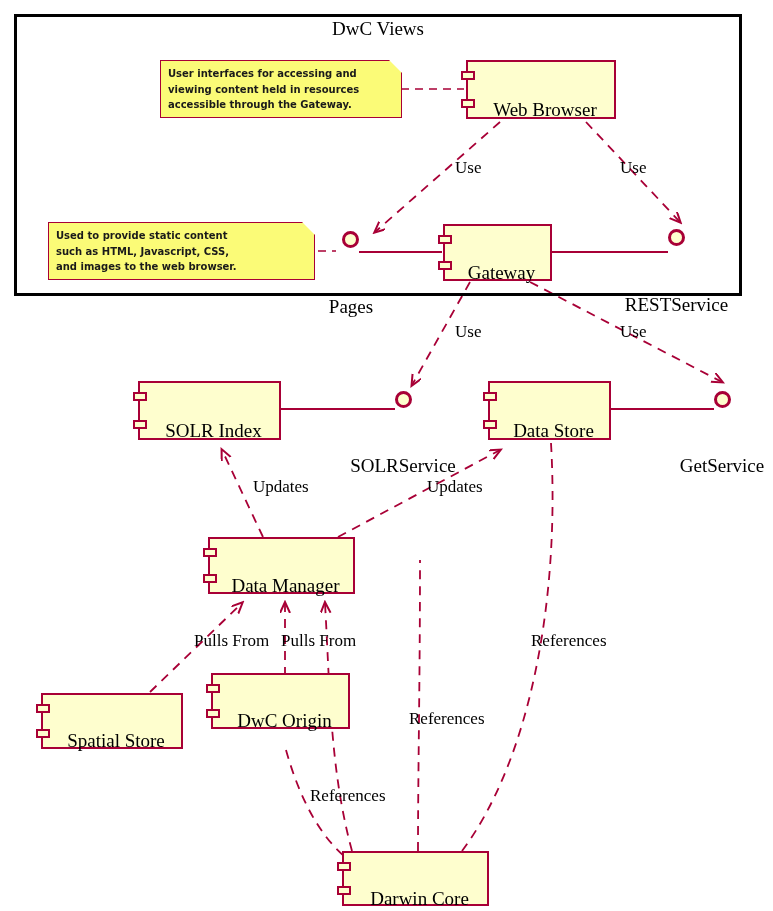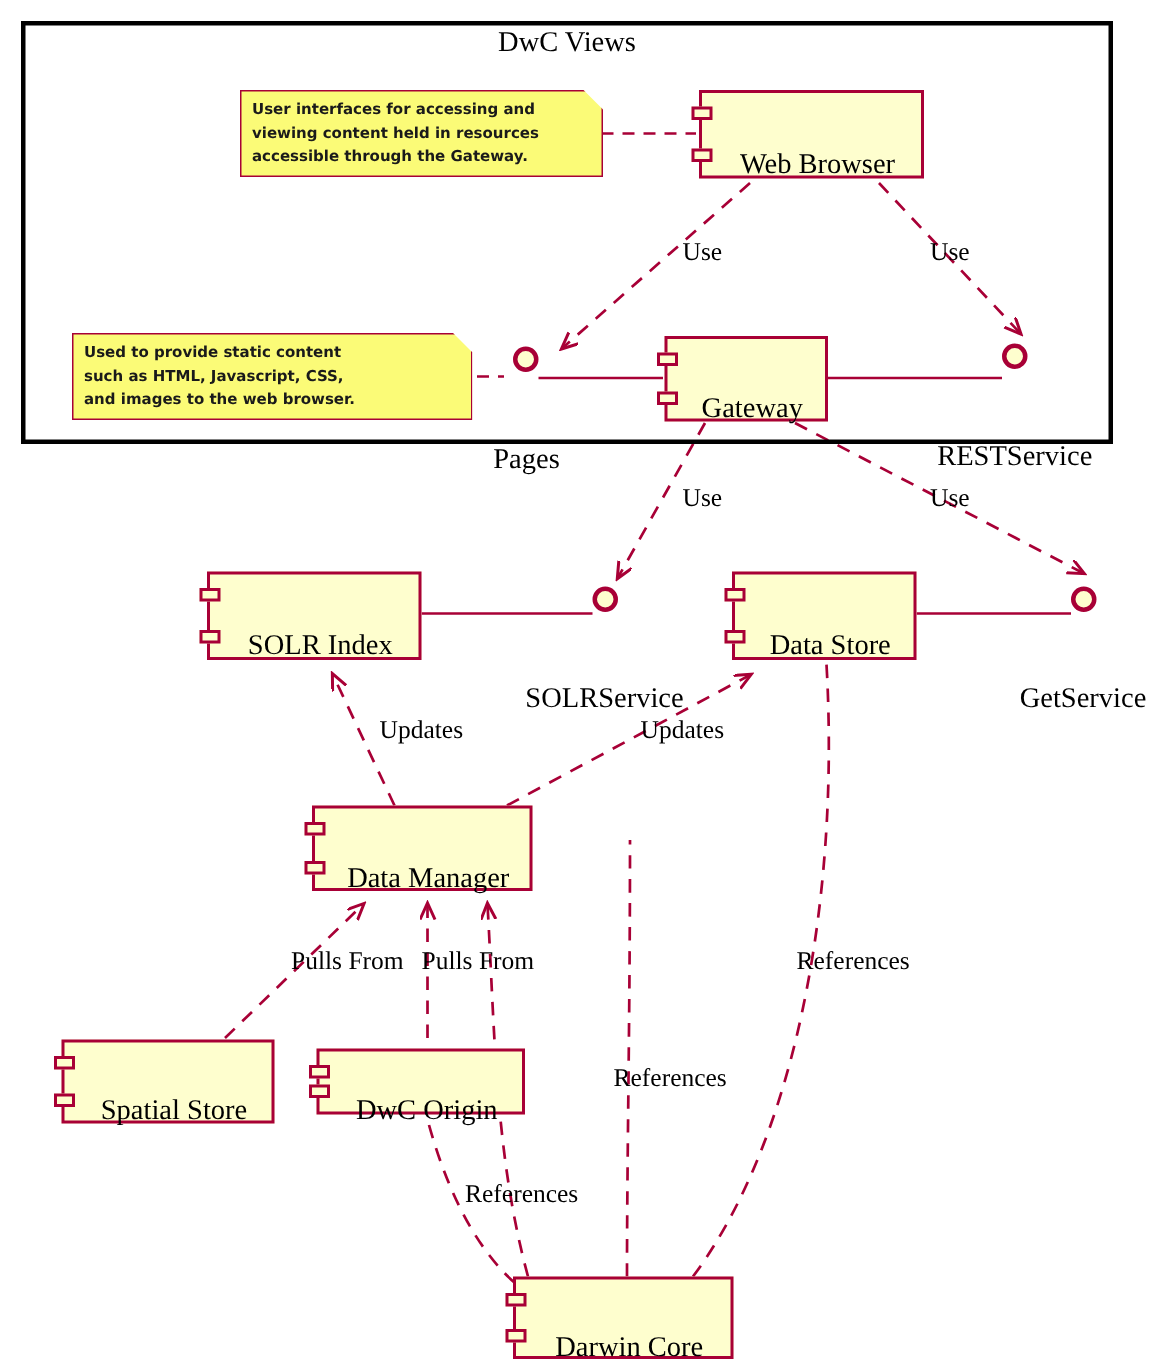--- a/index.html
+++ b/index.html
@@ -200,21 +200,21 @@
     <span class="port bottom"></span>
     <span class="label">Data Manager</span>
   </div>
 
   <div class="component" style="left:41px; top:693px; width:142px; height:56px;">
     <span class="port top"></span>
     <span class="port bottom"></span>
     <span class="label">Spatial Store</span>
   </div>
 
-  <div class="component" style="left:211px; top:699px; width:139px; height:44px;">
+  <div class="component" style="left:211px; top:673px; width:139px; height:56px;">
     <span class="port top"></span>
     <span class="port bottom"></span>
     <span class="label">DwC Origin</span>
   </div>
 
   <div class="component" style="left:342px; top:851px; width:147px; height:55px;">
     <span class="port top"></span>
     <span class="port bottom"></span>
     <span class="label">Darwin Core</span>
   </div>

